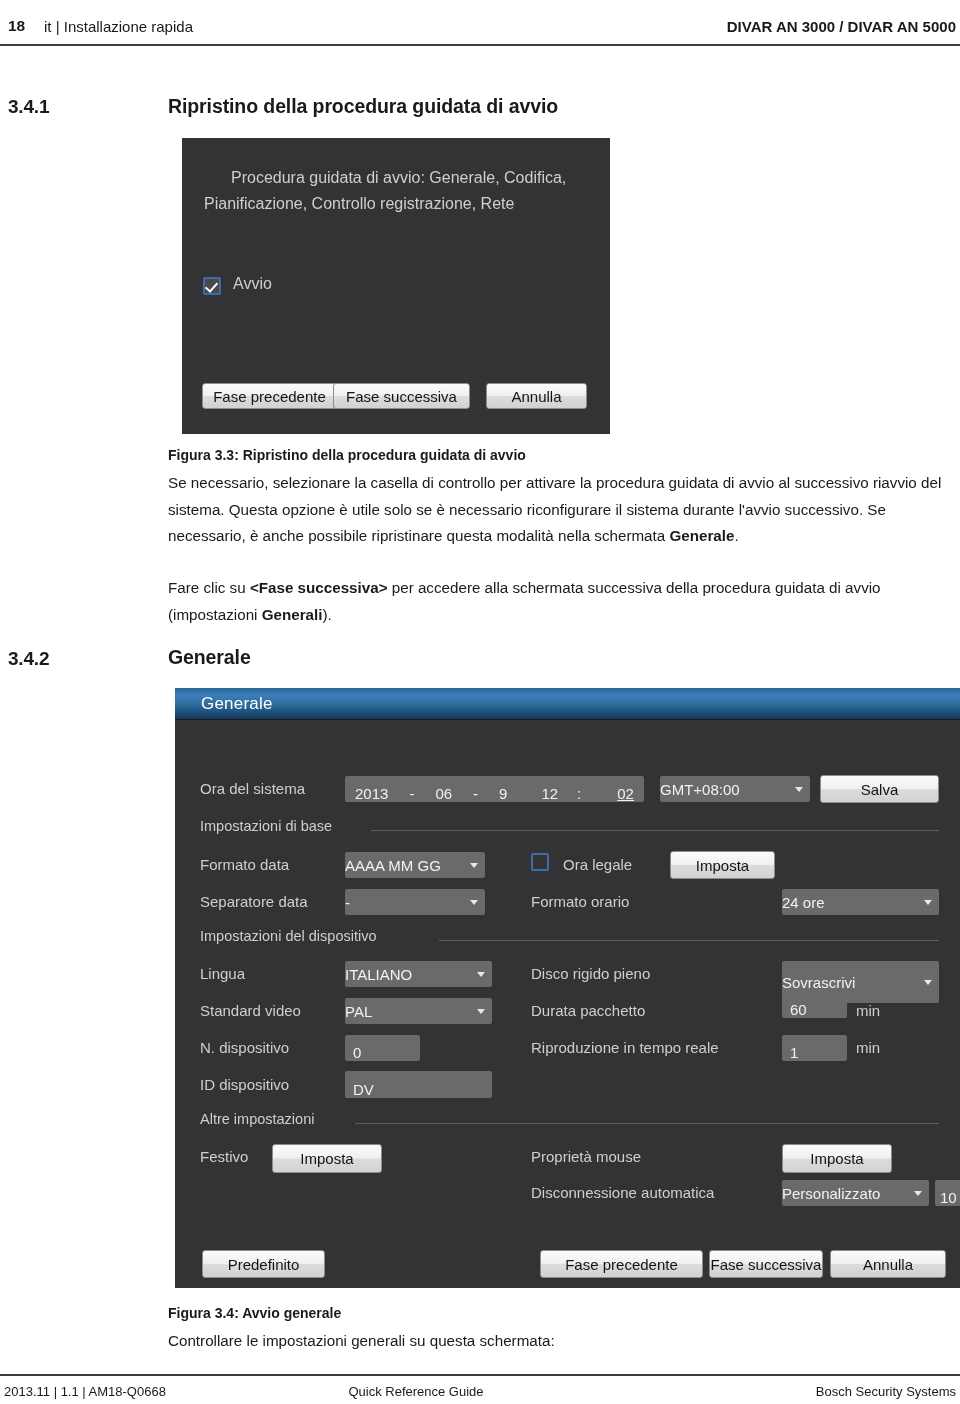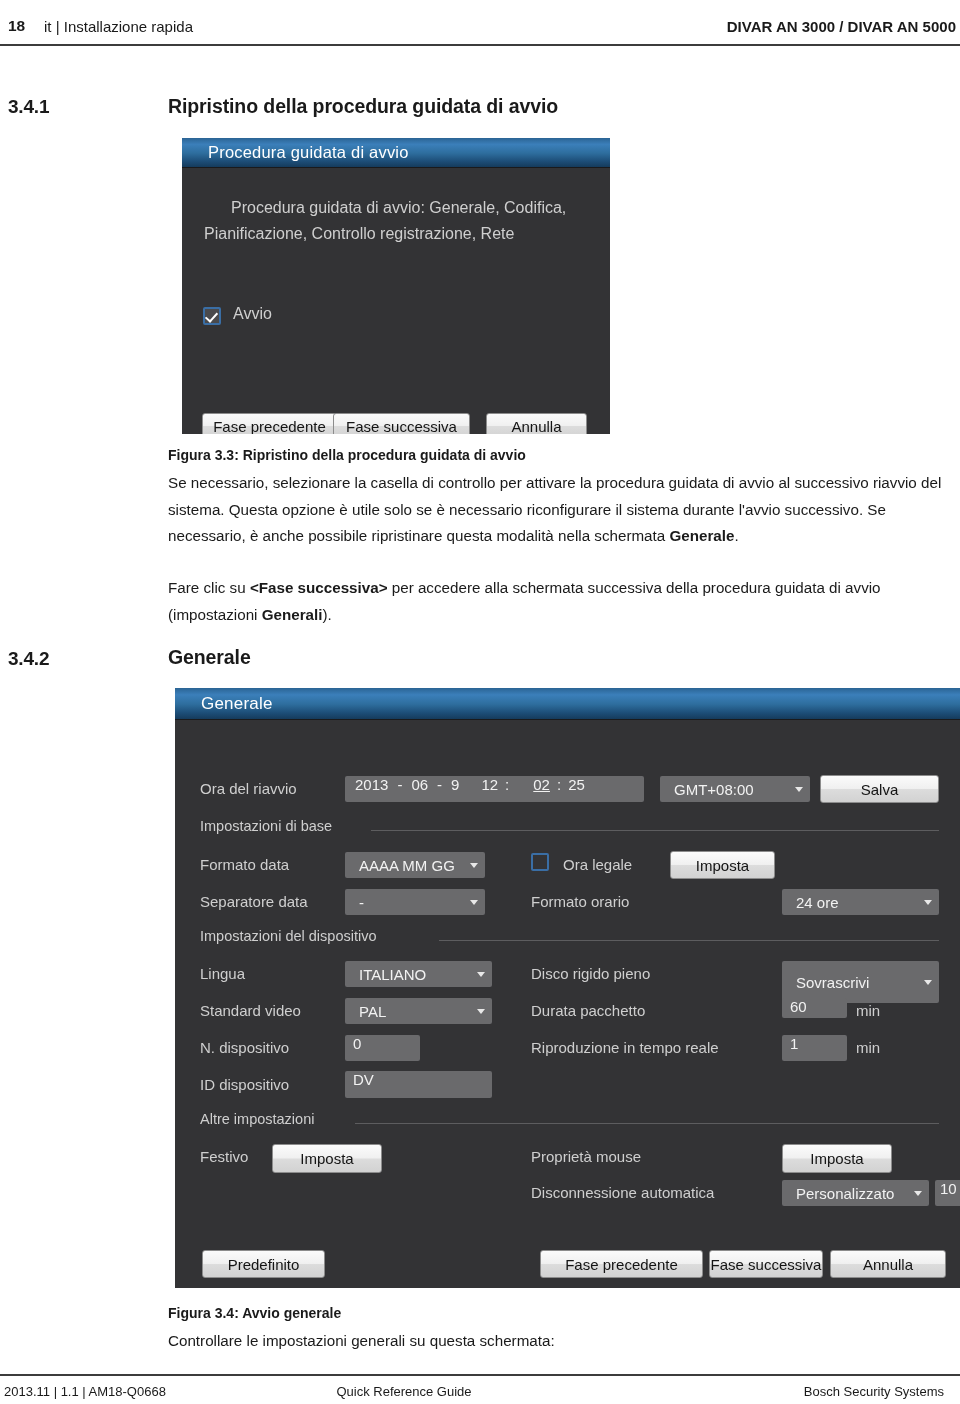--- a/index.html
+++ b/index.html
@@ -88,22 +88,22 @@
     width: 960px; height: 2px;
     background: #3c3c3c;
   }
   .footer {
     position: absolute;
     top: 1384px;
     font-size: 13px;
     color: #1a1a1a;
   }
   .ft-left  { left: 4px; }
-  .ft-mid   { left: 4px; width: 800px; text-align: center; }
-  .ft-right { right: 16px; padding-left: 40px; }
+  .ft-mid   { left: 16px; width: 800px; text-align: center; }
+  .ft-right { right: 4px; padding-left: 40px; }
 
   
   .dvr {
     position: absolute;
     background: #333335;
     overflow: hidden;
     font-family: "Liberation Sans", sans-serif;
     color: #d2d2d2;
   }
   .dvr-titlebar {
@@ -142,34 +142,35 @@
 
   
   .dvr-field {
     position: absolute;
     background: #6a6a6c;
     border: none;
     border-radius: 2px;
     color: #f2f2f2;
     font-size: 15px;
     display: flex;
-    align-items: flex-start;
+    align-items: flex-end;
     padding-left: 8px;
     white-space: nowrap;
     overflow: hidden;
+    gap: 12px;
   }
   .dvr-select {
     position: absolute;
     background: #6a6a6c;
     border-radius: 2px;
     color: #f2f2f2;
     font-size: 15px;
     display: flex;
     align-items: center;
-    padding-left: 14px;
+    padding-left: 0;
     padding-right: 18px;
     white-space: nowrap;
     overflow: hidden;
   }
   .dvr-select .caret {
     position: absolute;
     right: 7px;
     top: 50%;
     margin-top: -2px;
     width: 0; height: 0;
@@ -233,23 +234,20 @@
   <span class="ph-page-num">18</span>
   <span class="ph-left">it | Installazione rapida</span>
   <span class="ph-right">DIVAR AN 3000 / DIVAR AN 5000</span>
 </div>
 <div class="header-rule"></div>
 
 <div class="sec-num" style="top:96px;">3.4.1</div>
 <div class="sec-title" style="top:95px;">Ripristino della procedura guidata di avvio</div>
 
 <div class="dvr" style="left:182px; top:138px; width:428px; height:296px;">
-  <div class="dvr-titlebar">
-    <span class="dvr-title">Procedura guidata di avvio</span>
-  </div>
   <div class="dvr-body" style="height:265px;">
     <div class="dvr-text" style="left:22px; top:31px; font-size:16px;margin-left:27px;">Procedura guidata di avvio: Generale, Codifica,</div>
     <div class="dvr-text" style="left:22px; top:57px; font-size:16px;">Pianificazione, Controllo registrazione, Rete</div>
 
     <div class="dvr-check checked" style="left:21px; top:139px;"></div>
     <div class="dvr-text" style="left:51px; top:137px; font-size:16px;">Avvio</div>
 
     <div class="dvr-btn" style="left:20px; top:245px; width:135px; height:26px;">Fase precedente</div>
     <div class="dvr-btn" style="left:151px; top:245px; width:137px; height:26px;">Fase successiva</div>
     <div class="dvr-btn" style="left:304px; top:245px; width:101px; height:26px;">Annulla</div>
@@ -270,21 +268,21 @@
 <div class="sec-title" style="top:646px;">Generale</div>
 
 <div class="dvr" style="left:175px; top:688px; width:790px; height:600px;">
 
   <div class="dvr-titlebar" style="height:32px;">
     <span class="dvr-title" style="font-size:17px;">Generale</span>
   </div>
 
   <div class="dvr-body" style="height:568px;">
 
-    <div class="dvr-label" style="left:25px; top:60px;">Ora del riavvio</div>
+    <div class="dvr-label" style="left:25px; top:60px;">Ora del sistema</div>
     <div class="dvr-field" style="left:170px; top:56px; width:299px; height:26px; padding-left:0;">
       <span style="margin-left:10px;">2013</span>
       <span style="margin-left:9px;">-</span>
       <span style="margin-left:9px;">06</span>
       <span style="margin-left:9px;">-</span>
       <span style="margin-left:9px;">9</span>
       <span style="margin-left:22px;">12</span>
       <span style="margin-left:7px;">:</span>
       <span style="margin-left:24px;text-decoration:underline;">02</span>
       <span style="margin-left:7px;">:</span>

